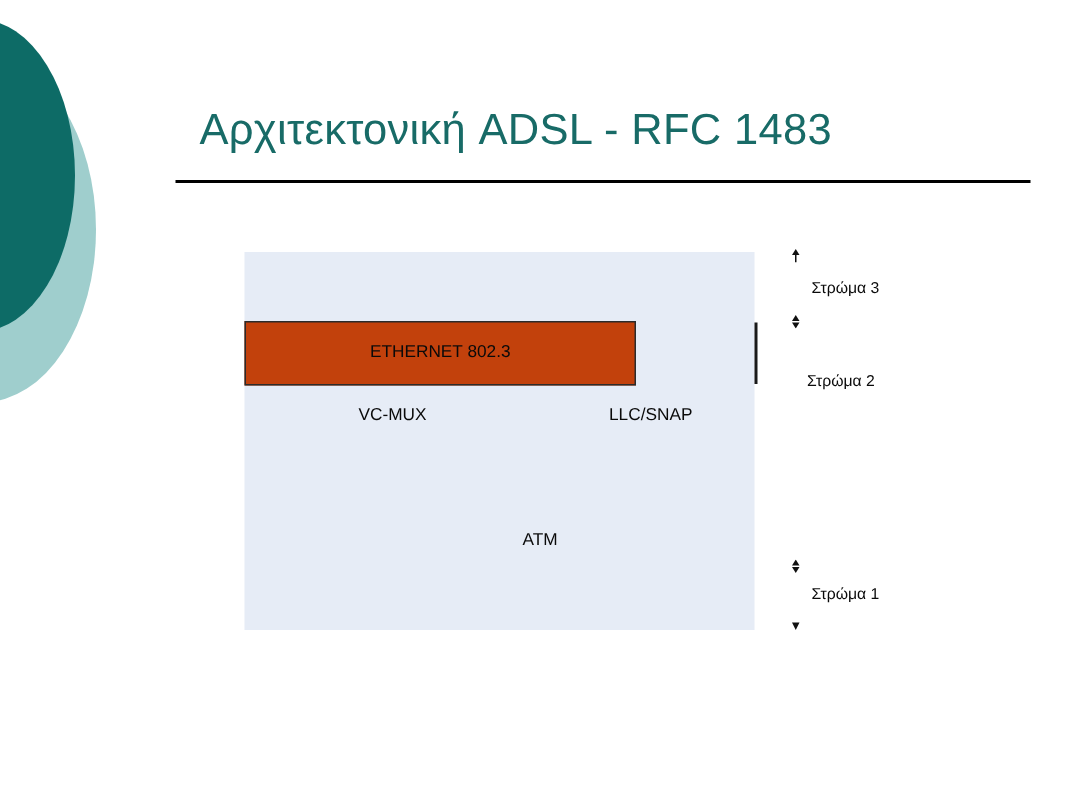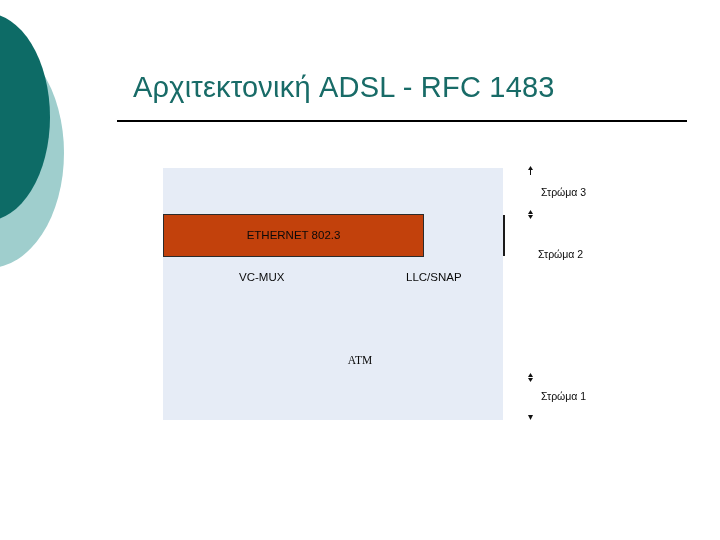--- a/index.html
+++ b/index.html
@@ -74,21 +74,21 @@
     position: absolute;
     left: 0;
     width: 100%;
     text-align: center;
     color: #0a0a0a;
     font-size: 11.5px;
     white-space: nowrap;
   }
   #row-ip      { top: 188px; }
   #row-aal5    { top: 312px; }
-  #row-atm     { top: 354px; font-family: Liberation Serif, serif; }
+  #row-atm     { top: 354px; }
   #row-adsl    { top: 396px; }
 
   
   #row-encap {
     position: absolute;
     left: 163px;
     top: 271px;
     width: 340px;
     height: 16px;
   }

